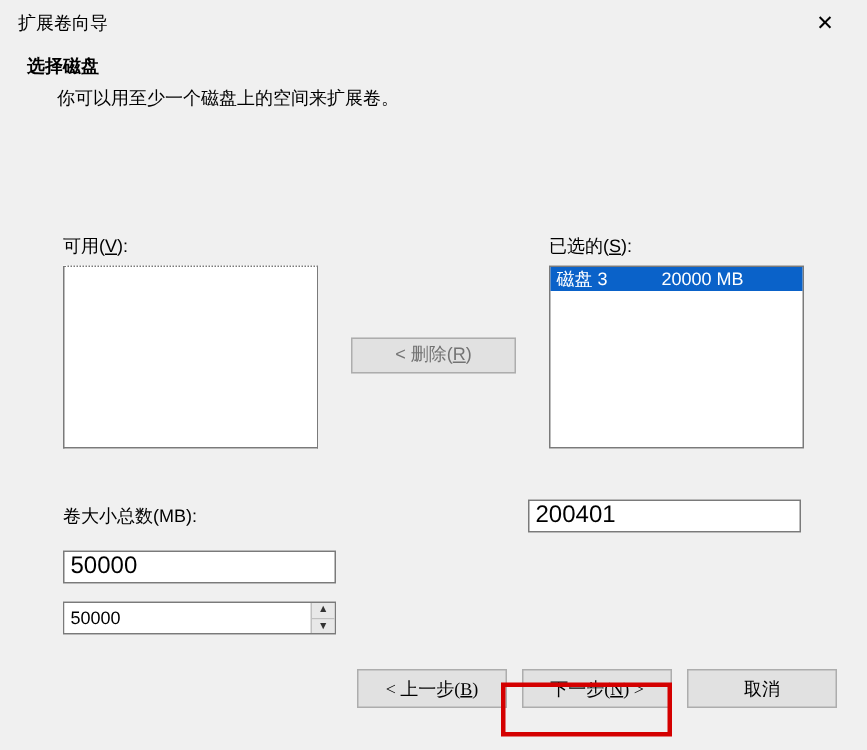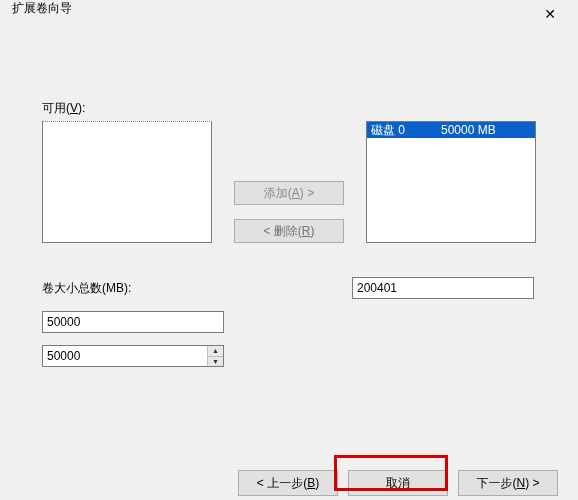--- a/index.html
+++ b/index.html
@@ -15,39 +15,40 @@
   }
   .window {
     width: 578px;
     height: 500px;
     background: #f0f0f0;
     position: relative;
   }
   .titlebar {
     height: 30px;
     display: flex;
+    align-items: center;
     padding: 0 8px;
   }
   .titlebar-title { flex: 1; padding-left: 4px; font-size: 12px; }
   .close-btn {
     width: 40px; height: 28px;
     display: flex; align-items: center; justify-content: center;
     font-size: 14px; font-family: Arial, sans-serif;
   }
   .header {
     padding: 6px 18px 12px 18px;
   }
   .header-title { font-weight: bold; font-size: 12px; }
   .header-sub { padding-left: 20px; margin-top: 4px; font-size: 12px; }
   .body {
     padding: 70px 42px 0 42px;
   }
   .lists-row {
     display: flex;
-    align-items: flex-end;
+    align-items: center;
     gap: 0;
   }
   .list-col { display: flex; flex-direction: column; }
   .list-label { margin-bottom: 4px; font-size: 12px; }
   .listbox {
     width: 170px;
     height: 122px;
     background: #fff;
     border: 1px solid #7a7a7a;
   }
@@ -94,21 +95,21 @@
     height: 34px;
   }
   .field-label { width: 310px; font-size: 12px; }
   .field-input {
     width: 182px;
     height: 22px;
     border: 1px solid #7a7a7a;
     background: #fff;
     padding: 0 4px;
     font-family: inherit;
-    font-size: 12px;
+    font-size: 16px;
     line-height: 20px;
   }
   .spinner-wrap {
     display: flex;
     width: 182px;
     height: 22px;
     border: 1px solid #7a7a7a;
     background: #fff;
   }
   .spinner-wrap input {
@@ -130,25 +131,26 @@
     display: flex;
     align-items: center;
     justify-content: center;
     font-size: 7px;
     background: #e8e8e8;
     color: #333;
   }
   .spinner-btns div:first-child { border-bottom: 1px solid #c0c0c0; }
   .footer {
     position: absolute;
-    bottom: 4px;
+    bottom: 28px;
     right: 20px;
     display: flex;
     gap: 10px;
     align-items: flex-end;
+    font-family: Liberation Serif, serif;
   }
   .footer button {
     width: 100px;
     height: 26px;
     background: #e1e1e1;
     border: 1px solid #adadad;
     font-family: inherit;
     font-size: 12px;
   }
   .highlight-box {
@@ -160,42 +162,48 @@
 </head>
 <body>
 
 <div class="window">
 
   <div class="titlebar">
     <div class="titlebar-title">扩展卷向导</div>
     <div class="close-btn">✕</div>
   </div>
 
+  <div class="header">
+    <div class="header-title">选择磁盘</div>
+    <div class="header-sub">你可以用至少一个磁盘上的空间来扩展卷。</div>
+  </div>
 
   <div class="body">
 
     <div class="lists-row">
 
       <div class="list-col">
         <div class="list-label">
           <span>可用(<span class="u">V</span>):</span>
         </div>
         <div class="listbox avail-box"></div>
       </div>
 
       <div class="btn-col">
-        <button class="wiz-btn" disabled="">添加(<span class="u">A</span>) &gt;</button>
         <button class="wiz-btn">&lt; 删除(<span class="u">R</span>)</button>
       </div>
 
       <div class="list-col">
+        <div class="list-label">
+          <span>已选的(<span class="u">S</span>):</span>
+        </div>
         <div class="listbox">
           <div class="sel-item">
-            <span>磁盘 0</span>
-            <span>50000 MB</span>
+            <span>磁盘 3</span>
+            <span>20000 MB</span>
           </div>
         </div>
       </div>
 
     </div>
 
     <div class="fields">
 
       <div class="field-row">
         <div class="field-label">卷大小总数(MB):</div>
@@ -215,19 +223,19 @@
           </div>
         </div>
       </div>
 
     </div>
 
   </div>
 
   <div class="footer">
     <button>&lt; 上一步(<span class="u">B</span>)</button>
+    <button>下一步(<span class="u">N</span>) &gt;</button>
     <button>取消</button>
-    <button>下一步(<span class="u">N</span>) &gt;</button>
   </div>
 
   <div class="highlight-box" style="left:334px; bottom:9px; width:114px; height:36px;"></div>
 
 </div>
 
 </body></html>

